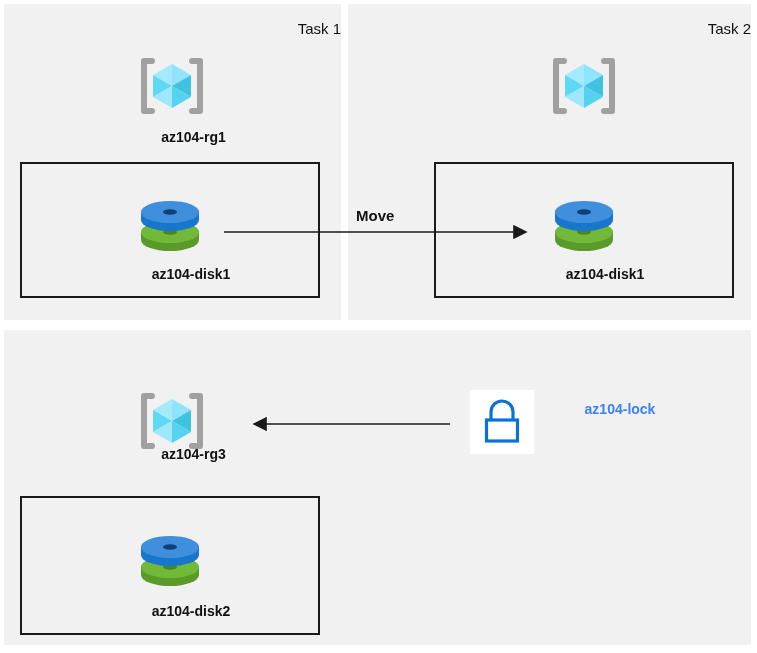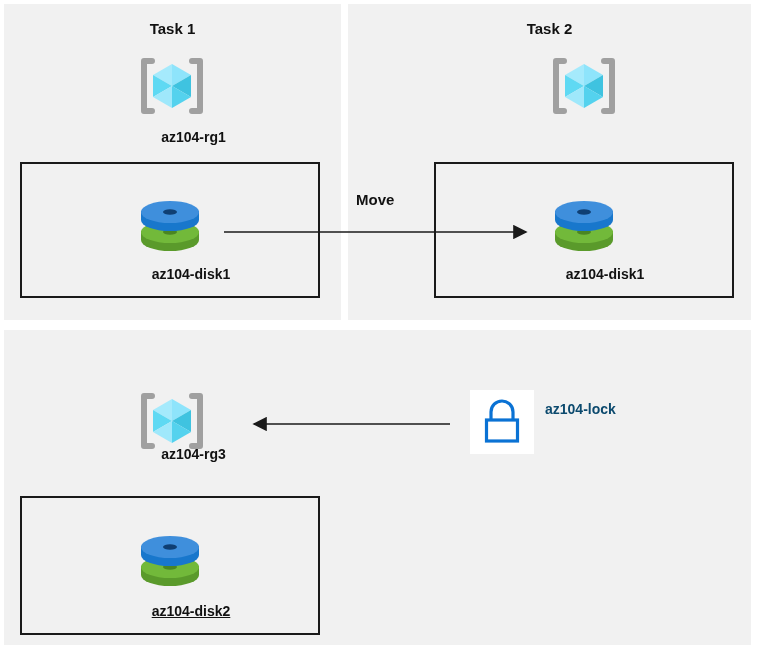--- a/index.html
+++ b/index.html
@@ -29,23 +29,23 @@
     background: #f1f1f1;
   }
   #panel-task1 { left: 4px;   top: 4px;   width: 337px; height: 316px; }
   #panel-task2 { left: 348px; top: 4px;   width: 403px; height: 316px; }
   #panel-task3 { left: 4px;   top: 330px; width: 747px; height: 315px; }
 
   
   .task-title {
     position: absolute;
     font-size: 15px;
-    font-weight: bold;
+    font-weight: normal;
     color: #111111;
-    text-align: center;
+    text-align: right;
     white-space: nowrap;
   }
   .res-label {
     position: absolute;
     font-size: 14px;
     font-weight: bold;
     color: #111111;
     text-align: center;
     white-space: nowrap;
     margin-left: 21px;
@@ -84,23 +84,23 @@
     left: 470px;
     top: 390px;
     width: 64px;
     height: 64px;
     background: #ffffff;
   }
   .lock-text {
     position: absolute;
     font-size: 14px;
     font-weight: bold;
-    color: #0c4a6e;
-    white-space: nowrap;
-    text-align: left;
+    color: #3b82f6;
+    white-space: nowrap;
+    text-align: center;
   }
 </style>
 </head>
 <body>
 
 <div class="canvas">
 
   <div class="panel" id="panel-task1"></div>
 
   <div class="task-title" style="left:4px; top:20px; width:337px;">Task 1</div>
@@ -179,21 +179,21 @@
 
   <svg class="arrow-svg" style="left:220px; top:222px;" width="320" height="20" viewBox="0 0 320 20">
     <defs>
       <marker id="arrowhead-right" markerWidth="9" markerHeight="9" refX="8" refY="4.5" orient="auto" markerUnits="strokeWidth">
         <path d="M0,0 L9,4.5 L0,9 z" fill="#1a1a1a"></path>
       </marker>
     </defs>
     <line x1="4" y1="10" x2="306" y2="10" stroke="#1a1a1a" stroke-width="1.6" marker-end="url(#arrowhead-right)"></line>
   </svg>
 
-  <div class="move-label" style="left:356px; top:191px;">Move</div>
+  <div class="move-label" style="left:356px; top:207px;">Move</div>
 
   <div class="panel" id="panel-task3"></div>
 
 
   <div class="icon-wrap" style="left:139px; top:390px; width:66px; height:62px;">
     <svg width="66" height="62" viewBox="0 0 66 62">
       <path d="M13 6 L5 6 L5 56 L13 56" fill="none" stroke="#a0a0a0" stroke-width="6" stroke-linecap="round" stroke-linejoin="round"></path>
       <path d="M53 6 L61 6 L61 56 L53 56" fill="none" stroke="#a0a0a0" stroke-width="6" stroke-linecap="round" stroke-linejoin="round"></path>
       <polygon points="33,9 52,20 33,31" fill="#8ee4fb"></polygon>
       <polygon points="33,9 14,20 33,31" fill="#a5eafc"></polygon>
@@ -214,21 +214,21 @@
       <rect x="3" y="33" width="58" height="9" fill="#5a9a2b"></rect>
       <ellipse cx="32" cy="34" rx="29" ry="11" fill="#72b93a"></ellipse>
       <ellipse cx="32" cy="34" rx="7" ry="2.8" fill="#4a8523"></ellipse>
       <ellipse cx="32" cy="22" rx="29" ry="11" fill="#1877cc"></ellipse>
       <rect x="3" y="13" width="58" height="9" fill="#1877cc"></rect>
       <ellipse cx="32" cy="14" rx="29" ry="11" fill="#3f8fdc"></ellipse>
       <ellipse cx="32" cy="14" rx="7" ry="2.8" fill="#0f3f73"></ellipse>
     </svg>
   </div>
 
-  <div class="res-label" style="left:20px; top:603px; width:300px;text-decoration:underline;">az104-disk2</div>
+  <div class="res-label" style="left:20px; top:603px; width:300px;">az104-disk2</div>
 
   <svg class="arrow-svg" style="left:244px; top:414px;" width="210" height="20" viewBox="0 0 210 20">
     <defs>
       <marker id="arrowhead-left" markerWidth="9" markerHeight="9" refX="8" refY="4.5" orient="auto" markerUnits="strokeWidth">
         <path d="M0,0 L9,4.5 L0,9 z" fill="#1a1a1a"></path>
       </marker>
     </defs>
     <line x1="206" y1="10" x2="10" y2="10" stroke="#1a1a1a" stroke-width="1.6" marker-end="url(#arrowhead-left)"></line>
   </svg>
 

